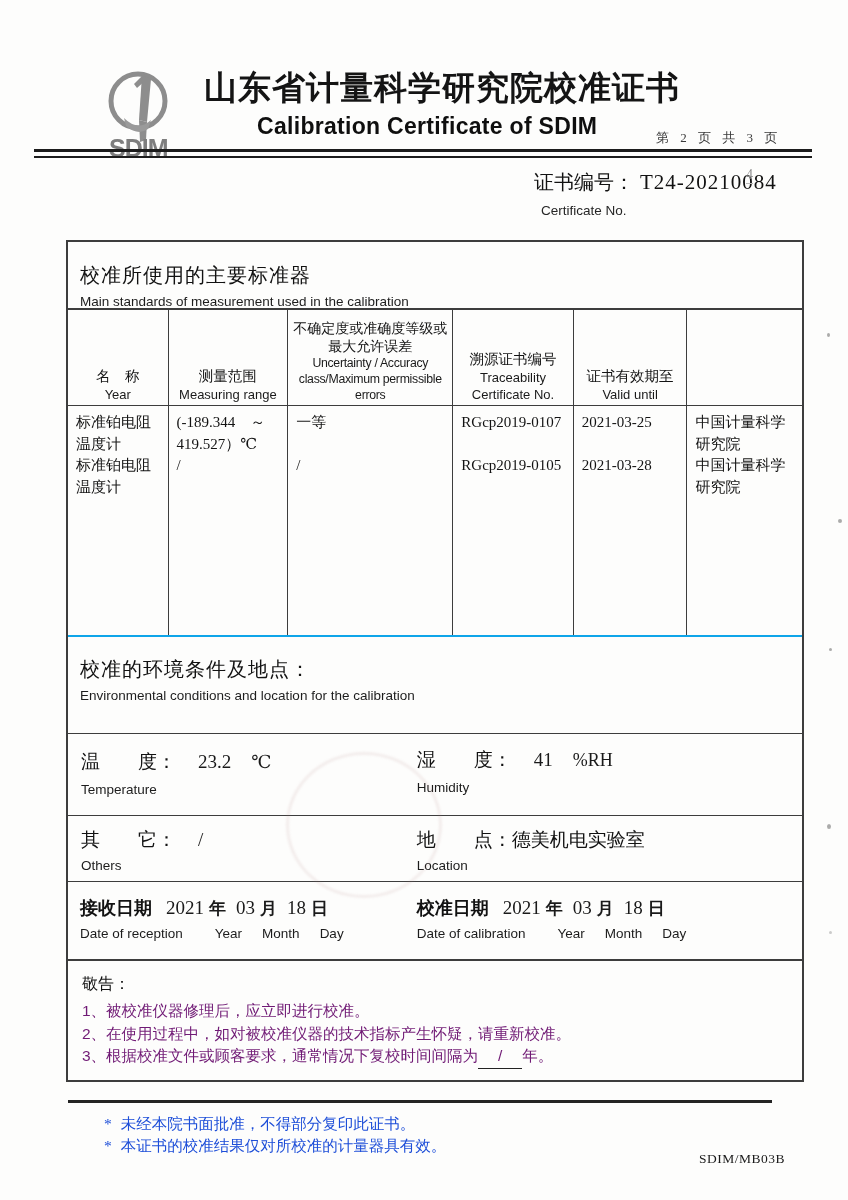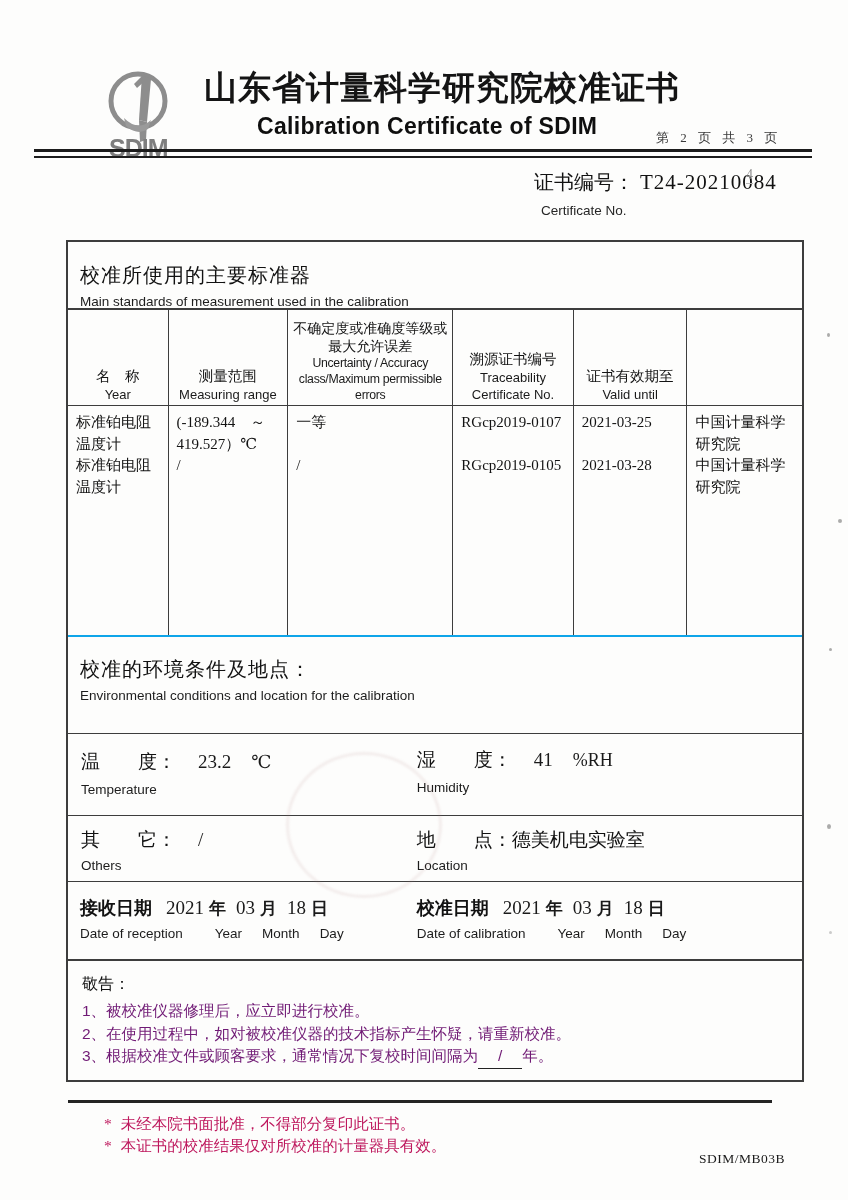--- a/index.html
+++ b/index.html
@@ -67,21 +67,21 @@
 
   .sec-notice{flex:1;box-sizing:border-box;border-top:2px solid #3d3d3d;padding:13px 14px 0;
               font-family:"Liberation Sans","DejaVu Sans",sans-serif;}
   .notice-title{font-size:16px;font-weight:500;margin-bottom:5px;color:#121212;}
   .notice-item{font-size:15.5px;line-height:22.5px;color:#701a75;}
   .blank-underline{display:inline-block;min-width:14px;padding:0 15px;border-bottom:1.5px solid #222;
                    text-align:center;}
 
   
   .footer-rule{position:absolute;left:68px;top:1100px;width:704px;border-top:3px solid #242424;}
-  .footnotes{position:absolute;left:104px;top:1113px;font-size:15.5px;line-height:21.5px;color:#be185d;}
+  .footnotes{position:absolute;left:104px;top:1113px;font-size:15.5px;line-height:21.5px;color:#1d4ed8;}
   .fn-marker{margin-right:9px;}
   .form-no{position:absolute;left:699px;top:1151px;font-size:13.5px;letter-spacing:.5px;color:#1a1a1a;}
 
   
   .stain{position:absolute;left:286px;top:752px;width:150px;height:140px;border-radius:50%;
          border:3px solid rgba(176,130,130,.13);filter:blur(1px);}
   .mark4{position:absolute;left:746px;top:167px;font-size:14px;color:#8f8f8f;border-bottom:1px solid #b9b9b9;}
   .speck{position:absolute;border-radius:50%;background:rgba(70,70,70,.45);}
 </style>
 </head>

